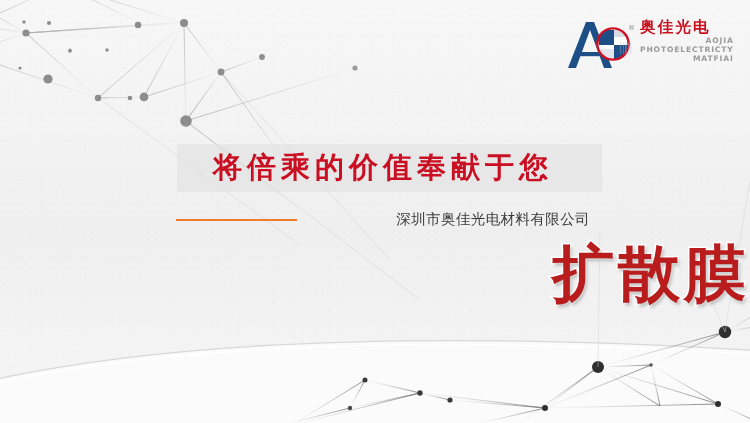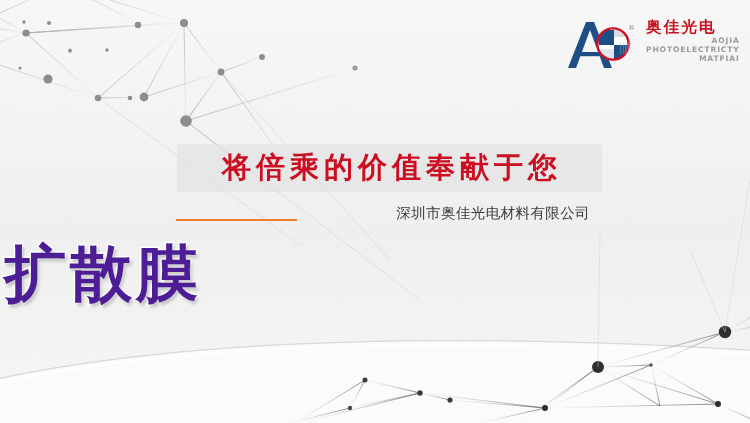--- a/index.html
+++ b/index.html
@@ -51,21 +51,21 @@
     display: flex;
     align-items: flex-start;
   }
   .logo-mark {
     position: relative;
     width: 72px;
     height: 56px;
     flex: 0 0 auto;
   }
   .logo-text {
-    margin-left: 8px;
+    margin-left: 2px;
     padding-top: 3px;
   }
   .logo-cn {
     color: #c8101f;
     font-size: 15.5px;
     font-weight: 700;
     letter-spacing: 2.2px;
     line-height: 17px;
     white-space: nowrap;
   }
@@ -90,21 +90,21 @@
   .headline-band {
     position: absolute;
     left: 177px;
     top: 144px;
     width: 425px;
     height: 48px;
     background: rgba(224,224,224,.62);
   }
   .headline {
     position: absolute;
-    left: 177px;
+    left: 168px;
     top: 144px;
     width: 425px;
     height: 48px;
     display: flex;
     align-items: center;
     justify-content: center;
     color: #ca0f22;
     font-size: 29px;
     font-weight: 700;
     letter-spacing: 5px;
@@ -117,35 +117,35 @@
     position: absolute;
     left: 176px;
     top: 219px;
     width: 121px;
     height: 2px;
     background: #f07d2a;
   }
   .company {
     position: absolute;
     right: 160px;
-    top: 204px;
+    top: 210px;
     color: #3b3b3b;
     font-size: 14.5px;
     letter-spacing: .4px;
     white-space: nowrap;
   }
 
   
   .bigtitle {
     position: absolute;
     left: 0;
     right: 0;
     top: 237px;
-    text-align: left;
-    color: #4c1d95;
+    text-align: right;
+    color: #b91c1c;
     font-size: 62px;
     font-weight: 700;
     letter-spacing: 4px;
     text-indent: 4px;
     line-height: 74px;
     white-space: nowrap;
     -webkit-text-stroke: 3px #ffffff;
     paint-order: stroke fill;
     text-shadow: 2px 3px 3px rgba(140,140,140,.45);
   }

